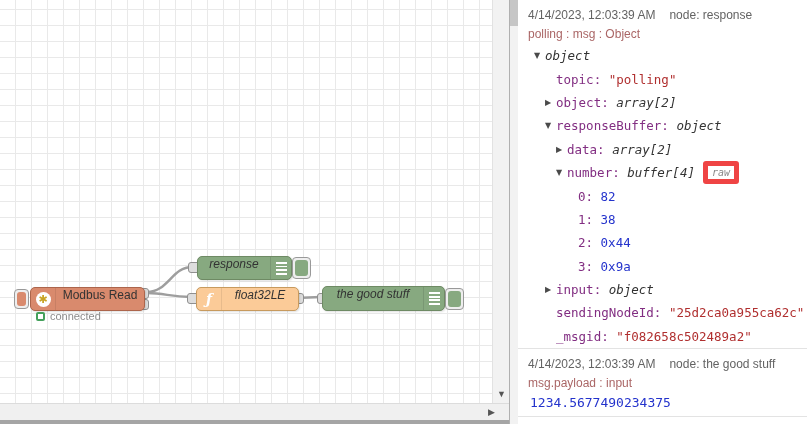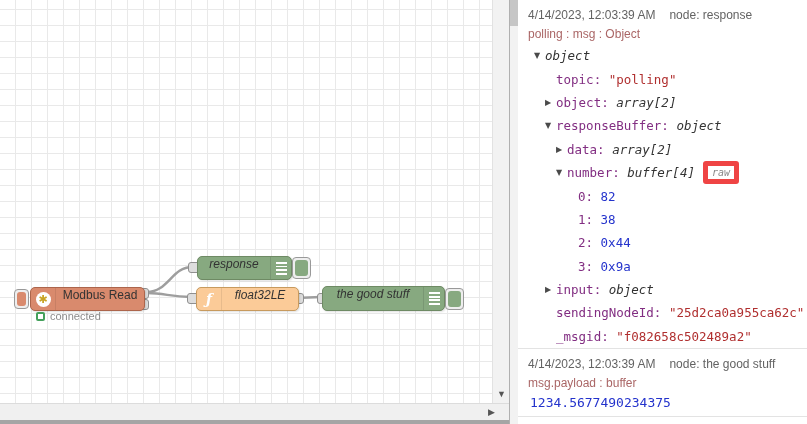--- a/index.html
+++ b/index.html
@@ -173,18 +173,18 @@
           <div class="tree-row" style="padding-left: 49px;"><span class="arrow"></span><span class="k">3: </span><span class="number">0x9a</span></div>
           <div class="tree-row" style="padding-left: 27px;"><span class="arrow">▶</span><span class="k">input: </span><span class="type">object</span></div>
           <div class="tree-row" style="padding-left: 27px;"><span class="arrow"></span><span class="k">sendingNodeId: </span><span class="string">"25d2ca0a955ca62c"</span></div>
           <div class="tree-row" style="padding-left: 27px;"><span class="arrow"></span><span class="k">_msgid: </span><span class="string">"f082658c502489a2"</span></div>
         </div>
     </div>
     <div class="msg">
       <div class="msg-header">
         <span>4/14/2023, 12:03:39 AM</span><span class="msg-node">node: the good stuff</span>
       </div>
-      <div class="msg-meta">msg.payload : buffer</div>
+      <div class="msg-meta">msg.payload : input</div>
       <div class="payload-val">1234.5677490234375</div>
     </div>
   </div>
 
 </div>
 
 </body></html>

